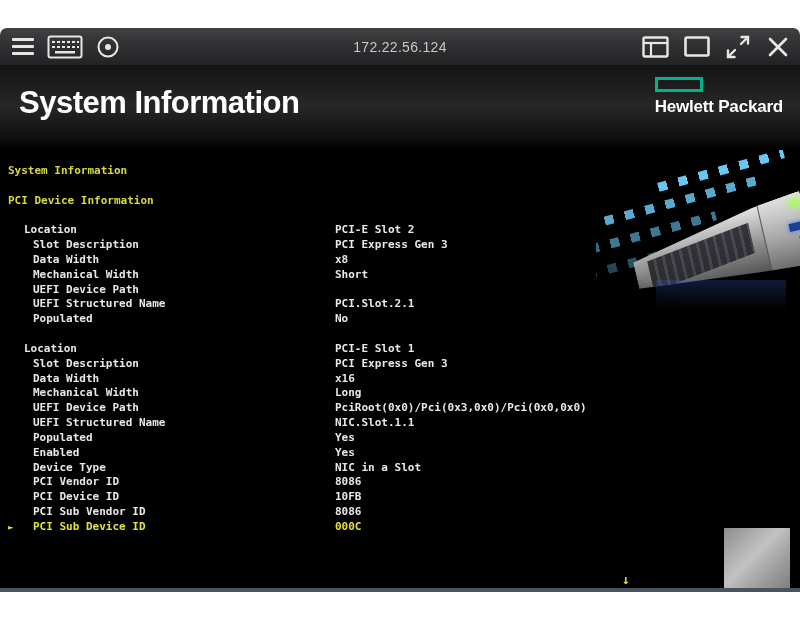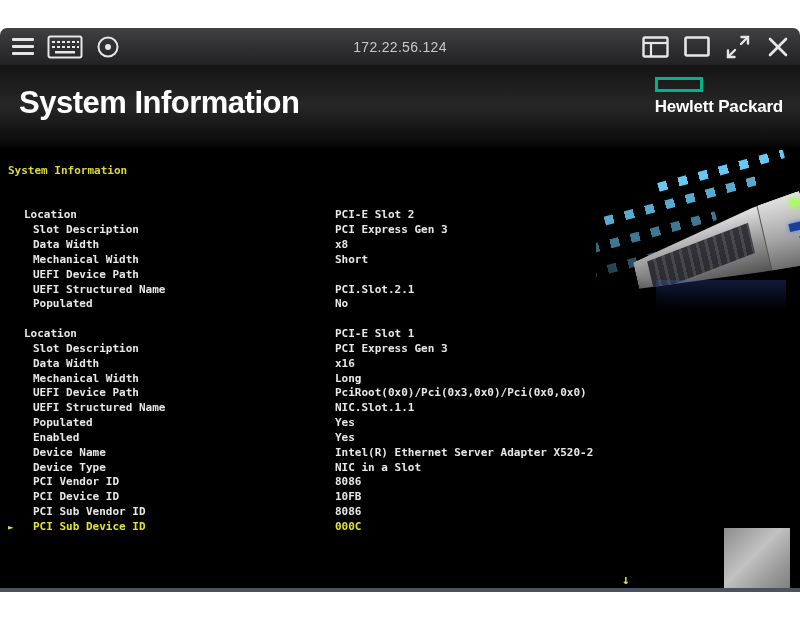--- a/index.html
+++ b/index.html
@@ -168,41 +168,41 @@
       <div class="hpe-logo">
         <div class="hpe-rect"></div>
         <div class="hpe-l1">Hewlett Packard</div>
         <div class="hpe-l2">Enterprise</div>
       </div>
     </div>
 
     <div class="console">
       <div class="cline sect">System Information</div>
       <div class="cline"></div>
+      <div class="cline sect">PCI Device Information</div>
       <div class="cline"></div>
       <div id="group1">
           <div class="cline crow"><span class="lbl ind1">Location</span><span class="val">PCI-E Slot 2</span></div>
           <div class="cline crow"><span class="lbl ind2">Slot Description</span><span class="val">PCI Express Gen 3</span></div>
           <div class="cline crow"><span class="lbl ind2">Data Width</span><span class="val">x8</span></div>
           <div class="cline crow"><span class="lbl ind2">Mechanical Width</span><span class="val">Short</span></div>
           <div class="cline crow"><span class="lbl ind2">UEFI Device Path</span></div>
           <div class="cline crow"><span class="lbl ind2">UEFI Structured Name</span><span class="val">PCI.Slot.2.1</span></div>
           <div class="cline crow"><span class="lbl ind2">Populated</span><span class="val">No</span></div>
         </div>
       <div class="cline"></div>
       <div id="group2">
           <div class="cline crow"><span class="lbl ind1">Location</span><span class="val">PCI-E Slot 1</span></div>
           <div class="cline crow"><span class="lbl ind2">Slot Description</span><span class="val">PCI Express Gen 3</span></div>
           <div class="cline crow"><span class="lbl ind2">Data Width</span><span class="val">x16</span></div>
           <div class="cline crow"><span class="lbl ind2">Mechanical Width</span><span class="val">Long</span></div>
           <div class="cline crow"><span class="lbl ind2">UEFI Device Path</span><span class="val">PciRoot(0x0)/Pci(0x3,0x0)/Pci(0x0,0x0)</span></div>
           <div class="cline crow"><span class="lbl ind2">UEFI Structured Name</span><span class="val">NIC.Slot.1.1</span></div>
           <div class="cline crow"><span class="lbl ind2">Populated</span><span class="val">Yes</span></div>
           <div class="cline crow"><span class="lbl ind2">Enabled</span><span class="val">Yes</span></div>
-          <div class="cline crow"><span class="lbl ind2">Device Name</span><span class="val">Intel(R) Ethernet Server Adapter X520-2</span></div>
           <div class="cline crow"><span class="lbl ind2">Device Type</span><span class="val">NIC in a Slot</span></div>
           <div class="cline crow"><span class="lbl ind2">PCI Vendor ID</span><span class="val">8086</span></div>
           <div class="cline crow"><span class="lbl ind2">PCI Device ID</span><span class="val">10FB</span></div>
           <div class="cline crow"><span class="lbl ind2">PCI Sub Vendor ID</span><span class="val">8086</span></div>
           <div class="cline crow sel"><span class="ptr">►</span><span class="lbl ind2">PCI Sub Device ID</span><span class="val">000C</span></div>
         </div>
 
       <div class="scroll-down">↓</div>
 
       <div class="server-photo">

